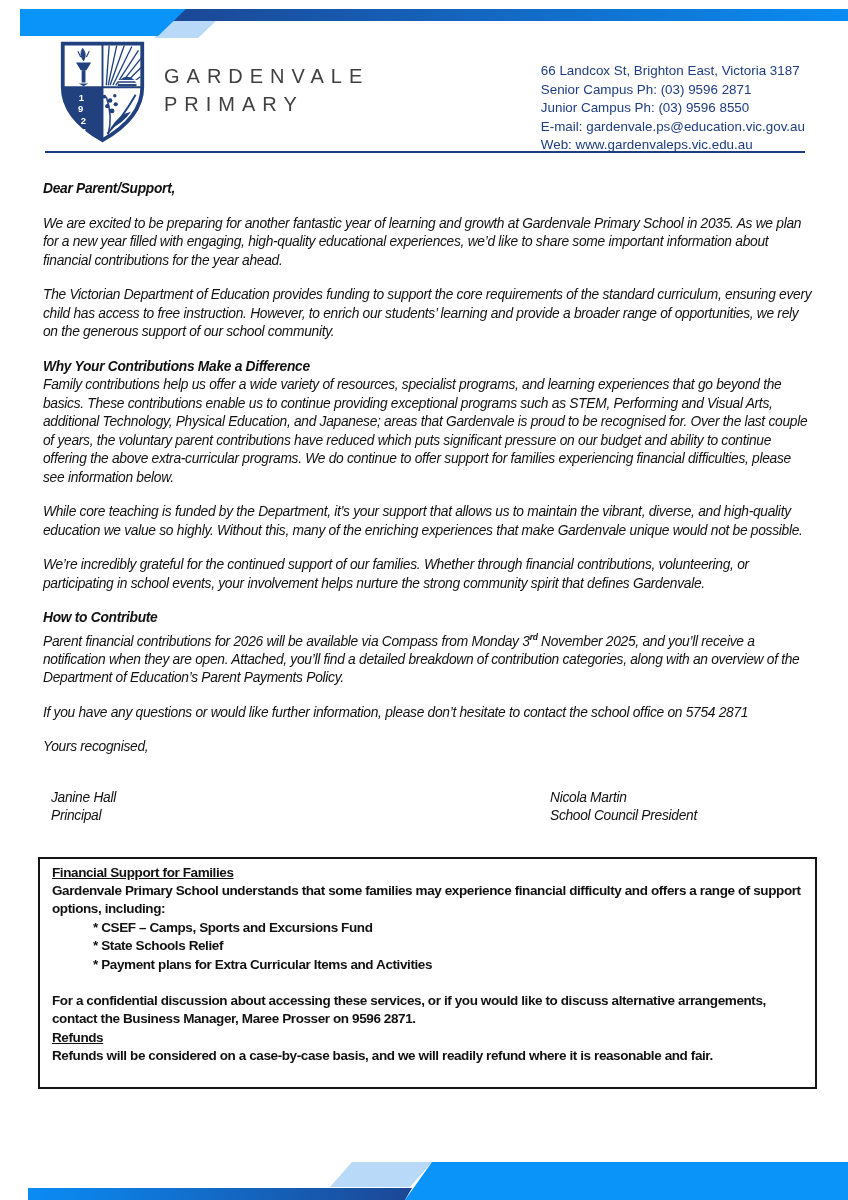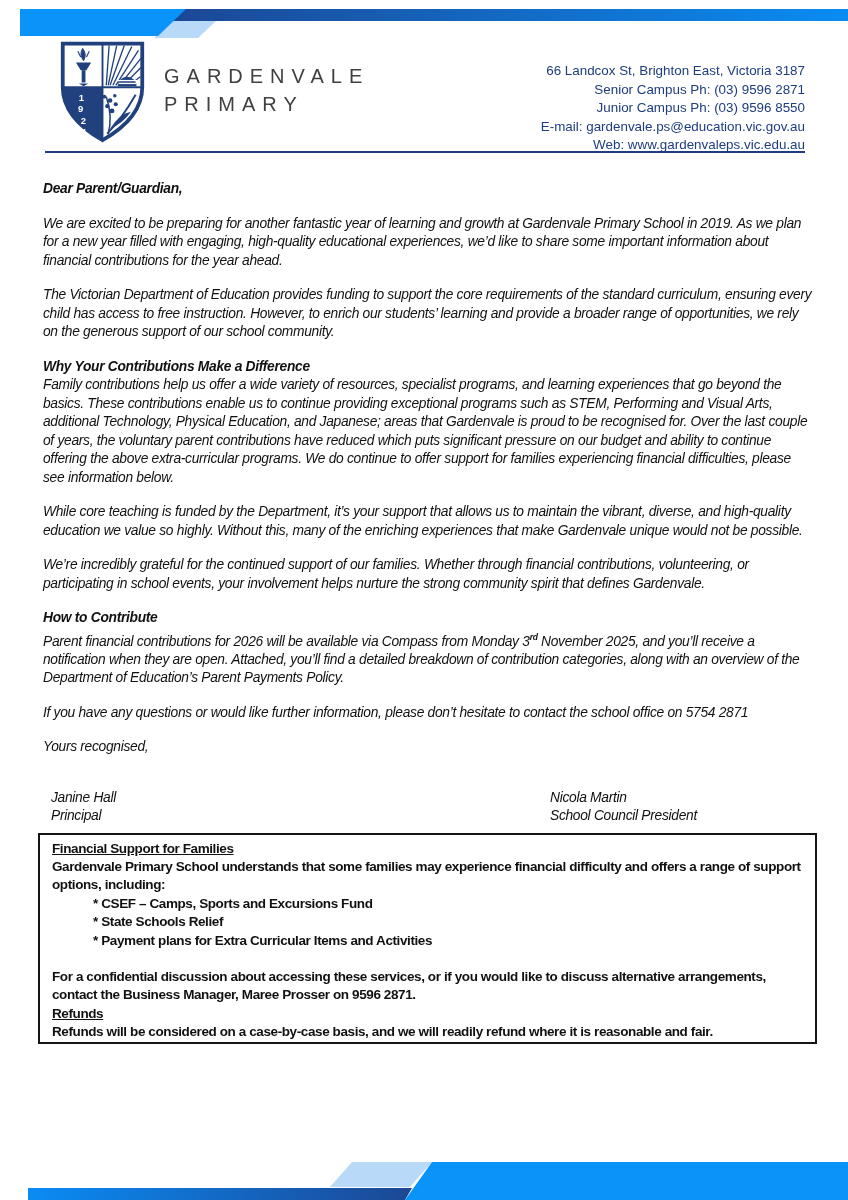--- a/index.html
+++ b/index.html
@@ -7,37 +7,37 @@
         font-family:"Liberation Sans",sans-serif;color:#111;}
   
   .deco{position:absolute;left:0;width:848px;height:45px;}
   .deco-top{top:0;}
   .deco-bottom{bottom:0;}
   
   .header{display:flex;align-items:flex-start;margin:38px 43px 0 55px;height:108px;}
   .crest{width:95px;height:106px;flex:0 0 auto;}
   .wordmark{margin:24px 0 0 14px;color:#404040;font-size:20px;line-height:28px;
             letter-spacing:7px;font-weight:500;white-space:nowrap;}
-  .contact{margin-left:auto;margin-top:24px;text-align:right;color:#1e3c80;
+  .contact{margin-left:auto;margin-top:24px;text-align:left;color:#1e3c80;
            font-size:13.4px;line-height:18.6px;white-space:nowrap;}
   .rule{border-top:2.5px solid #1e3c80;margin:5px 43px 0 45px;}
   
   .content{margin:0 35px 0 43px;font-style:italic;font-size:13.8px;line-height:18.5px;
            letter-spacing:-0.3px;}
   .content p{margin:16px 0 0 0;}
   .content p.tight{margin-top:0;}
   .sal,.h{font-weight:bold;}
   .b{font-weight:normal;}
   .sup{vertical-align:super;font-size:8.5px;font-weight:bold;text-align:right;}
   
   .sigs{position:relative;margin-top:32px;height:40px;}
   .sig{position:absolute;top:0;left:8px;}
   .sig.col2{left:507px;}
   
-  .box{margin:4px -4px 0 -5px;border:2px solid #151515;padding:5px 12px 0 12px;
+  .box{margin:28px -4px 0 -5px;border:2px solid #151515;padding:5px 12px 21px 12px;
        font-style:normal;font-weight:bold;font-size:13.5px;line-height:18.4px;
        letter-spacing:-0.4px;}
   .box p{margin:0;}
   .box .bullets{margin:0;padding-left:41px;}
   .u{text-decoration:underline;}
   .box .gap{height:18px;}
 </style>
 </head>
 <body>
 
@@ -118,22 +118,22 @@
       <div>66 Landcox St, Brighton East, Victoria 3187</div>
       <div>Senior Campus Ph: (03) 9596 2871</div>
       <div>Junior Campus Ph: (03) 9596 8550</div>
       <div>E-mail: gardenvale.ps@education.vic.gov.au</div>
       <div>Web: www.gardenvaleps.vic.edu.au</div>
     </div>
   </div>
   <div class="rule"></div>
 
   <div class="content">
-    <p class="sal" style="margin-top:27px;">Dear Parent/Guardian,</p>
-    <p>We are excited to be preparing for another fantastic year of learning and growth at Gardenvale Primary School in 2019. As we plan for a new year filled with engaging, high-quality educational experiences, we’d like to share some important information about financial contributions for the year ahead.</p>
+    <p class="sal" style="margin-top:27px;">Dear Parent/Support,</p>
+    <p>We are excited to be preparing for another fantastic year of learning and growth at Gardenvale Primary School in 2035. As we plan for a new year filled with engaging, high-quality educational experiences, we’d like to share some important information about financial contributions for the year ahead.</p>
     <p>The Victorian Department of Education provides funding to support the core requirements of the standard curriculum, ensuring every child has access to free instruction. However, to enrich our students’ learning and provide a broader range of opportunities, we rely on the generous support of our school community.</p>
     <p class="h">Why Your Contributions Make a Difference</p>
     <p class="tight">Family contributions help us offer a wide variety of resources, specialist programs, and learning experiences that go beyond the basics. These contributions enable us to continue providing exceptional programs such as STEM, Performing and Visual Arts, additional Technology, Physical Education, and Japanese; areas that Gardenvale is proud to be recognised for. Over the last couple of years, the voluntary parent contributions have reduced which puts significant pressure on our budget and ability to continue offering the above extra-curricular programs. We do continue to offer support for families   experiencing financial difficulties, please see information below.</p>
     <p>While core teaching is funded by the Department, it’s your support that allows us to maintain the vibrant, diverse, and high-quality education we value so highly. Without this, many of the enriching experiences that make Gardenvale unique would not be possible.</p>
     <p>We’re incredibly grateful for the continued support of our families. Whether through financial contributions, volunteering, or participating in school events, your involvement helps nurture the strong community spirit that defines Gardenvale.</p>
     <p class="h">How to Contribute</p>
     <p class="tight"><span>Parent financial contributions for 2026 will be available via Compass from </span><span class="b">Monday 3</span><span class="sup">rd</span><span class="b"> November 2025</span><span>, and you’ll receive a notification when they are open. Attached, you’ll find a detailed breakdown of contribution categories, along with an overview of the Department of Education’s Parent Payments Policy.</span></p>
     <p><span>If you have any questions or would like further information, please don’t hesitate to contact the school office on </span><span class="b">5754 2871</span></p>
     <p>Yours recognised,</p>
 

